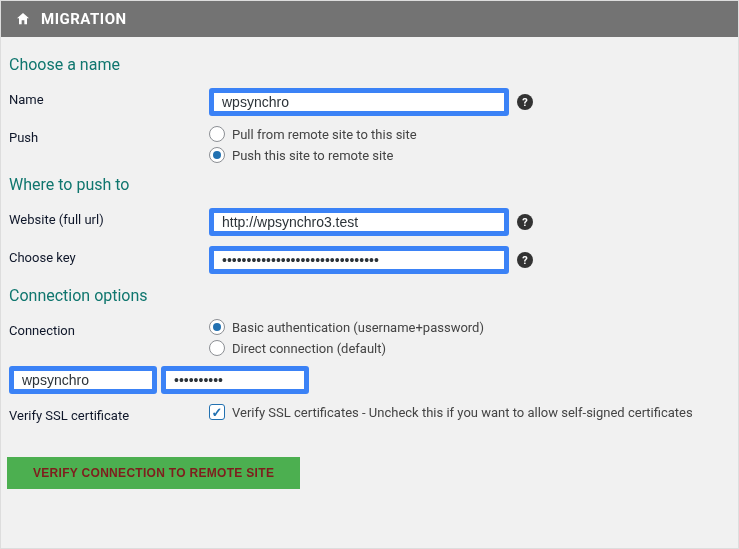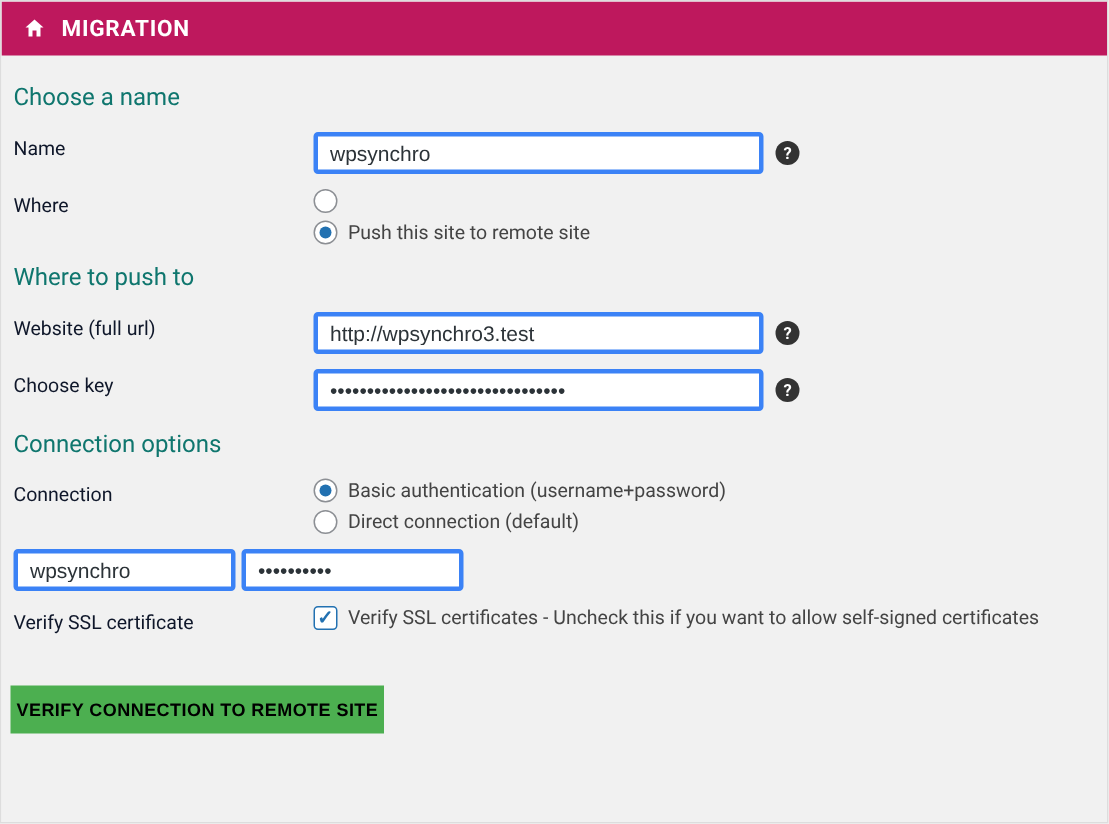--- a/index.html
+++ b/index.html
@@ -1,38 +1,38 @@
 <!DOCTYPE html>
 <html><head>
 <meta charset="utf-8">
 <style>
 * { box-sizing: border-box; margin: 0; padding: 0; }
 body { font-family: -apple-system, BlinkMacSystemFont, "Segoe UI", Roboto, sans-serif; font-size: 13px; color: #444; background: #fff; width: 739px; height: 549px; overflow: hidden; border: 1px solid #ddd; }
 .wrap { background: #f1f1f1; height: 100%; padding-bottom: 12px; }
-.header { background: #be185d; color: #fff; display: flex; align-items: center; padding: 9px 14px; font-weight: 700; font-size: 15px; letter-spacing: 0.5px; }
+.header { background: #737373; color: #fff; display: flex; align-items: center; padding: 9px 14px; font-weight: 700; font-size: 15px; letter-spacing: 0.5px; }
 .header .home-icon { margin-right: 10px; display: inline-flex; }
 .content { padding: 14px 8px 8px 8px; }
 h2 { font-size: 16px; font-weight: 400; color: #0f766e; margin: 12px 0 14px 0; }
 h2:first-of-type { margin-top: 4px; }
 .row { display: flex; align-items: flex-start; margin-bottom: 10px; }
 .label-col { width: 200px; flex: 0 0 200px; padding-top: 4px; font-size: 13px; color: #0f172a; }
 .field-col { flex: 0 0 300px; display: flex; align-items: center; position: relative; }
 .field-col-wide { flex: 1 1 auto; display: flex; align-items: center; }
-input[type="text"], input[type="password"] { width: 300px; padding: 4px 8px; border: 3px solid #3b82f6; border-radius: 3px; font-size: 14px; height: 28px; background: #fff; color: #2c3338; }
+input[type="text"], input[type="password"] { width: 300px; padding: 4px 8px; border: 5px solid #3b82f6; border-radius: 3px; font-size: 14px; height: 28px; background: #fff; color: #2c3338; }
 .half-input { width: 148px !important; }
 .half-input + .half-input { margin-left: 4px; }
 .help { width: 16px; height: 16px; border-radius: 50%; background: #333; color: #fff; display: inline-flex; align-items: center; justify-content: center; font-size: 11px; font-weight: 700; margin-left: 8px; cursor: pointer; flex: 0 0 16px; }
 .radio-group { display: flex; flex-direction: column; gap: 5px; }
 .radio-item, .check-item { display: flex; align-items: center; gap: 7px; font-size: 13px; cursor: pointer; }
 .radio { width: 16px; height: 16px; border: 1px solid #8c8f94; border-radius: 50%; background: #fff; display: inline-flex; align-items: center; justify-content: center; flex: 0 0 16px; }
 .radio.checked::after { content: ""; width: 8px; height: 8px; border-radius: 50%; background: #2271b1; }
 .checkbox { width: 16px; height: 16px; border: 1px solid #8c8f94; border-radius: 3px; background: #fff; display: inline-flex; align-items: center; justify-content: center; flex: 0 0 16px; }
 .checkbox.checked { border-color: #2271b1; }
 .checkbox.checked::after { content: "✓"; color: #2271b1; font-size: 13px; font-weight: 700; line-height: 1; }
-.verify-btn { margin: 16px 0 0 6px; background: #4caf50; color: #000000; border: none; padding: 9px 4px; font-size: 12px; font-weight: 700; letter-spacing: 0.3px; cursor: pointer; }
+.verify-btn { margin: 16px 0 0 6px; background: #4caf50; color: #7f1d1d; border: none; padding: 9px 26px; font-size: 12px; font-weight: 700; letter-spacing: 0.3px; cursor: pointer; }
 </style>
 </head>
 <body>
 <div class="wrap">
 
 
 
 <div class="header">
   <span class="home-icon">
     <svg width="16" height="16" viewBox="0 0 24 24" fill="#fff">
@@ -47,25 +47,26 @@
   <h2>Choose a name</h2>
   <div class="row">
     <div class="label-col">Name</div>
     <div class="field-col">
       <input type="text" value="wpsynchro" style="">
       <span class="help">?</span>
     </div>
   </div>
 
   <div class="row">
-    <div class="label-col">Where</div>
+    <div class="label-col">Push</div>
     <div class="field-col-wide">
       <div class="radio-group">
         <label class="radio-item">
           <span class="radio"></span>
+          <span>Pull from remote site to this site</span>
         </label>
         <label class="radio-item">
           <span class="radio checked"></span>
           <span>Push this site to remote site</span>
         </label>
       </div>
     </div>
   </div>
 
   <h2>Where to push to</h2>

